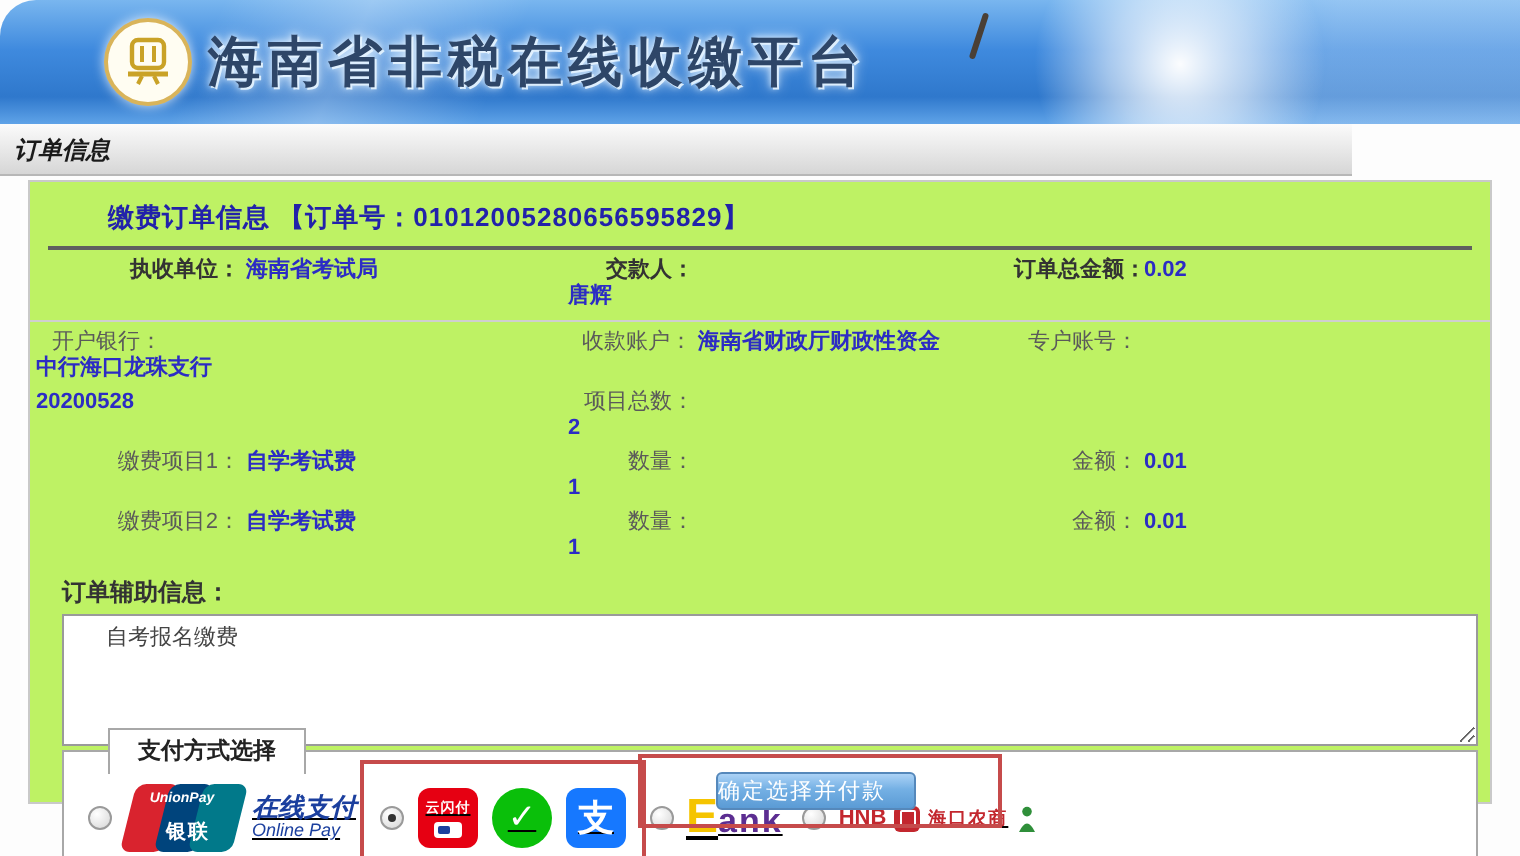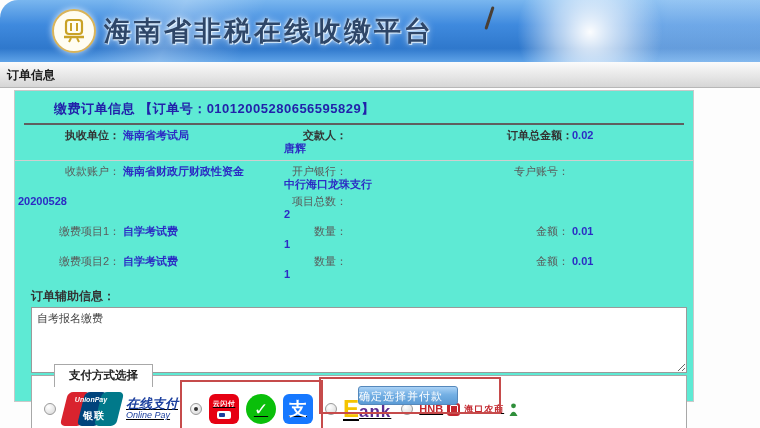--- a/index.html
+++ b/index.html
@@ -21,45 +21,45 @@
   .pen-mark { position: absolute; left: 488px; top: 6px; width: 3px; height: 24px; background: #4a3f35;
     transform: rotate(18deg); border-radius: 2px; z-index: 3; }
   .logo { position: absolute; left: 52px; top: 9px; width: 44px; height: 44px; background: #fffdf2;
     border: 2px solid #d9b45a; border-radius: 50%; display: grid; place-items: center; z-index: 4;
     box-shadow: 0 0 6px rgba(255,255,255,0.8); }
   .site-title { position: absolute; left: 104px; top: 0; height: 62px; line-height: 62px; z-index: 4;
     font-size: 27px; font-weight: bold; letter-spacing: 3px; color: #2e4668;
     text-shadow: 0 0 3px #d9edff, 0 0 7px rgba(255,255,255,0.85), 1px 1px 0 rgba(230,245,255,0.9); }
 
   
-  .tabbar { position: absolute; left: 0; top: 62px; width: 760px; height: 26px;
+  .tabbar { position: absolute; left: 0; top: 62px; width: 676px; height: 26px;
     background: linear-gradient(180deg, #fbfbfb 0%, #e7e7e7 55%, #d6d6d6 100%);
     border-bottom: 1px solid #b7b7b7; line-height: 26px; padding-left: 7px;
-    font-size: 12px; font-weight: bold; color: #1a1a1a; }
-
-  
-  .panel { position: absolute; left: 14px; top: 90px; width: 680px; height: 312px;
-    background: #5eead4; border: 1px solid #c9c9c9; }
+    font-size: 12px; font-weight: bold; color: #1a1a1a; font-style: italic; }
+
+  
+  .panel { position: absolute; left: 14px; top: 90px; width: 732px; height: 312px;
+    background: #bef264; border: 1px solid #c9c9c9; }
   .section-title { margin: 0 9px; padding: 9px 0 5px 30px; border-bottom: 2px solid #5f5f5f;
     font-size: 13px; font-weight: bold; color: #2222aa; letter-spacing: 0.5px; }
   .rows { margin-top: 2px; }
   .o-row { display: flex; padding: 2px 0; font-size: 11px; line-height: 13px; white-space: nowrap; }
   .cell { display: flex; }
   .o-c1 { width: 266px; } .o-c1 .lbl { width: 105px; }
   .o-c2 { width: 226px; flex-direction: column; } .o-c2 .lbl { width: 66px; }
   .o-c3 { flex: 1; }      .o-c3 .lbl { width: 62px; }
   .lbl { color: #5a5a5a; text-align: right; }
   .val { color: #2c2cc4; font-weight: bold; padding-left: 3px; }
   .o-row.first { border-bottom: 1px solid #cfcfcf; padding-bottom: 5px; margin-bottom: 2px; }
   .o-row.first .lbl { font-weight: bold; color: #333; }
 
   .aux-label { margin: 5px 0 2px 16px; font-size: 12px; font-weight: bold; color: #333; }
   .aux-textarea { display: block; margin: 2px 0 0 16px; width: calc(100% - 22px); height: 66px;
     border: 1px solid #9a9a9a; font-family: "Liberation Sans", "DejaVu Sans", sans-serif;
-    font-size: 11px; color: #444; padding: 3px 5px; resize: both; background: #fff; }
+    font-size: 11px; color: #444; padding: 3px 21px; resize: both; background: #fff; }
 
   
   .pay-box { position: relative; margin: 2px 0 0 16px; width: calc(100% - 22px); height: 62px;
     border: 1px solid #a8a8a8; background: #fff; text-decoration: underline; }
   .pay-tab { position: absolute; left: 22px; top: -12px; padding: 3px 14px 4px; background: #ffffff;
     border: 1px solid #a8a8a8; border-bottom: none; font-size: 11.5px; font-weight: bold; color: #222; }
   .pay-row { display: flex; align-items: center; height: 100%; padding: 10px 6px 4px 12px; gap: 10px; }
   .opt { display: flex; align-items: center; gap: 6px; }
 
   .radio { width: 12px; height: 12px; border-radius: 50%; border: 1px solid #9a9a9a;
@@ -160,27 +160,27 @@
         <div class="cell o-c2">
             <span class="lbl">交款人：</span>
             <span class="val">唐辉</span>
           </div>
         <div class="cell o-c3">
             <span class="lbl">订单总金额：</span>
             <span class="val">0.02</span>
           </div>
       </div>
       <div class="o-row">
+        <div class="cell o-c2">
+            <span class="lbl">开户银行：</span>
+            <span class="val">中行海口龙珠支行</span>
+          </div>
         <div class="cell o-c1">
             <span class="lbl">收款账户：</span>
             <span class="val">海南省财政厅财政性资金</span>
-          </div>
-        <div class="cell o-c2">
-            <span class="lbl">开户银行：</span>
-            <span class="val">中行海口龙珠支行</span>
           </div>
         <div class="cell o-c3">
             <span class="lbl">专户账号：</span>
             <span class="val"></span>
           </div>
       </div>
       <div class="o-row">
         <div class="cell o-c1">
             <span class="val">20200528</span>
           </div>

